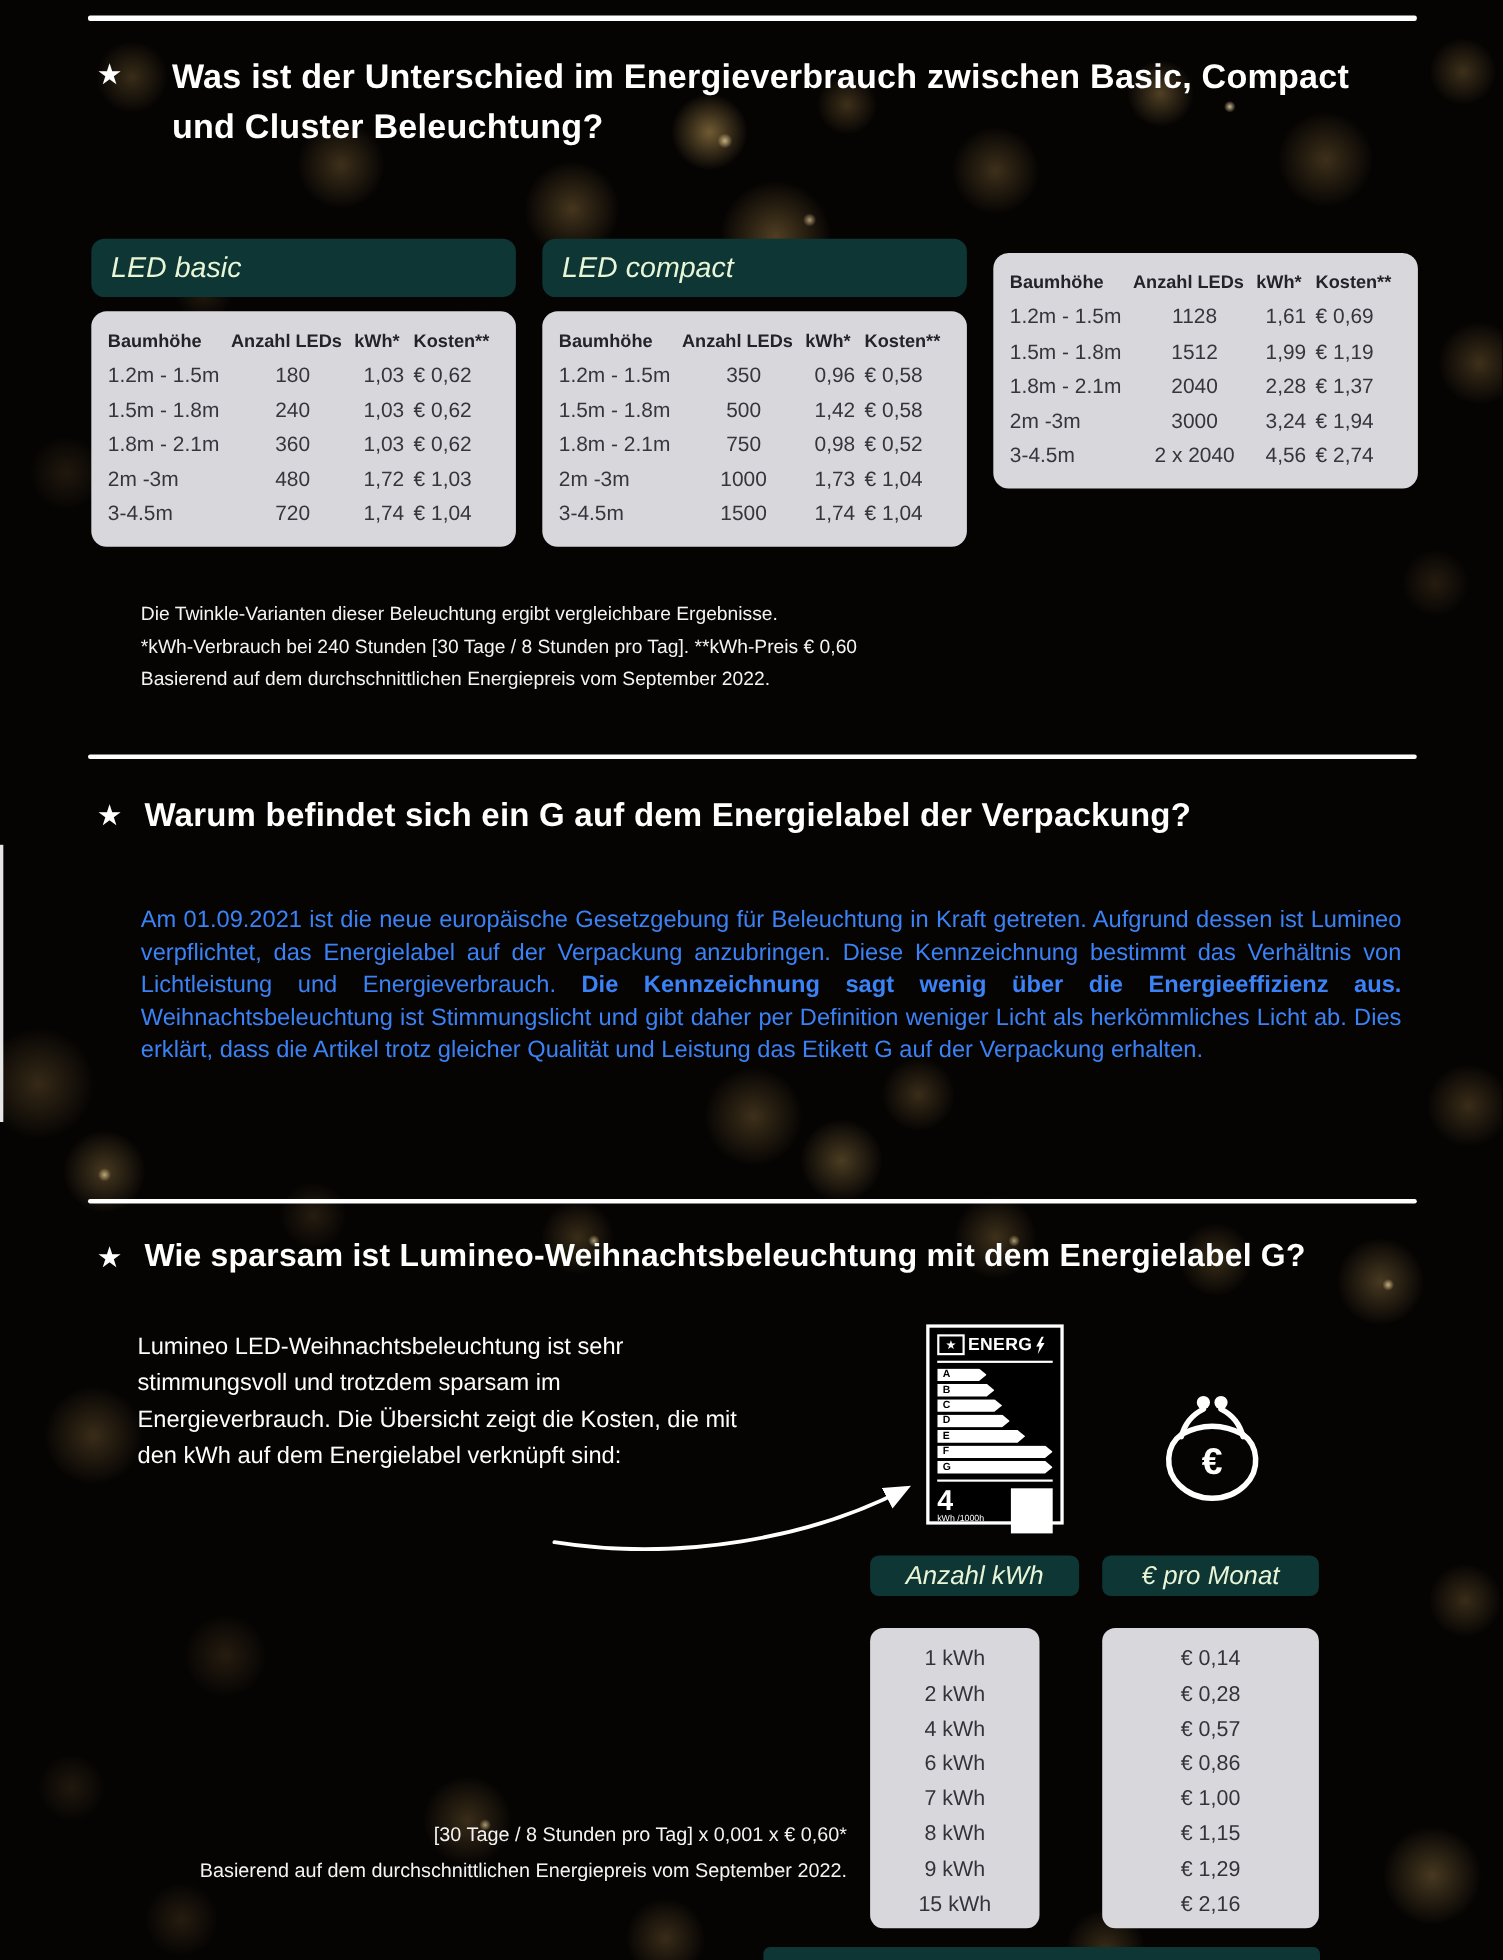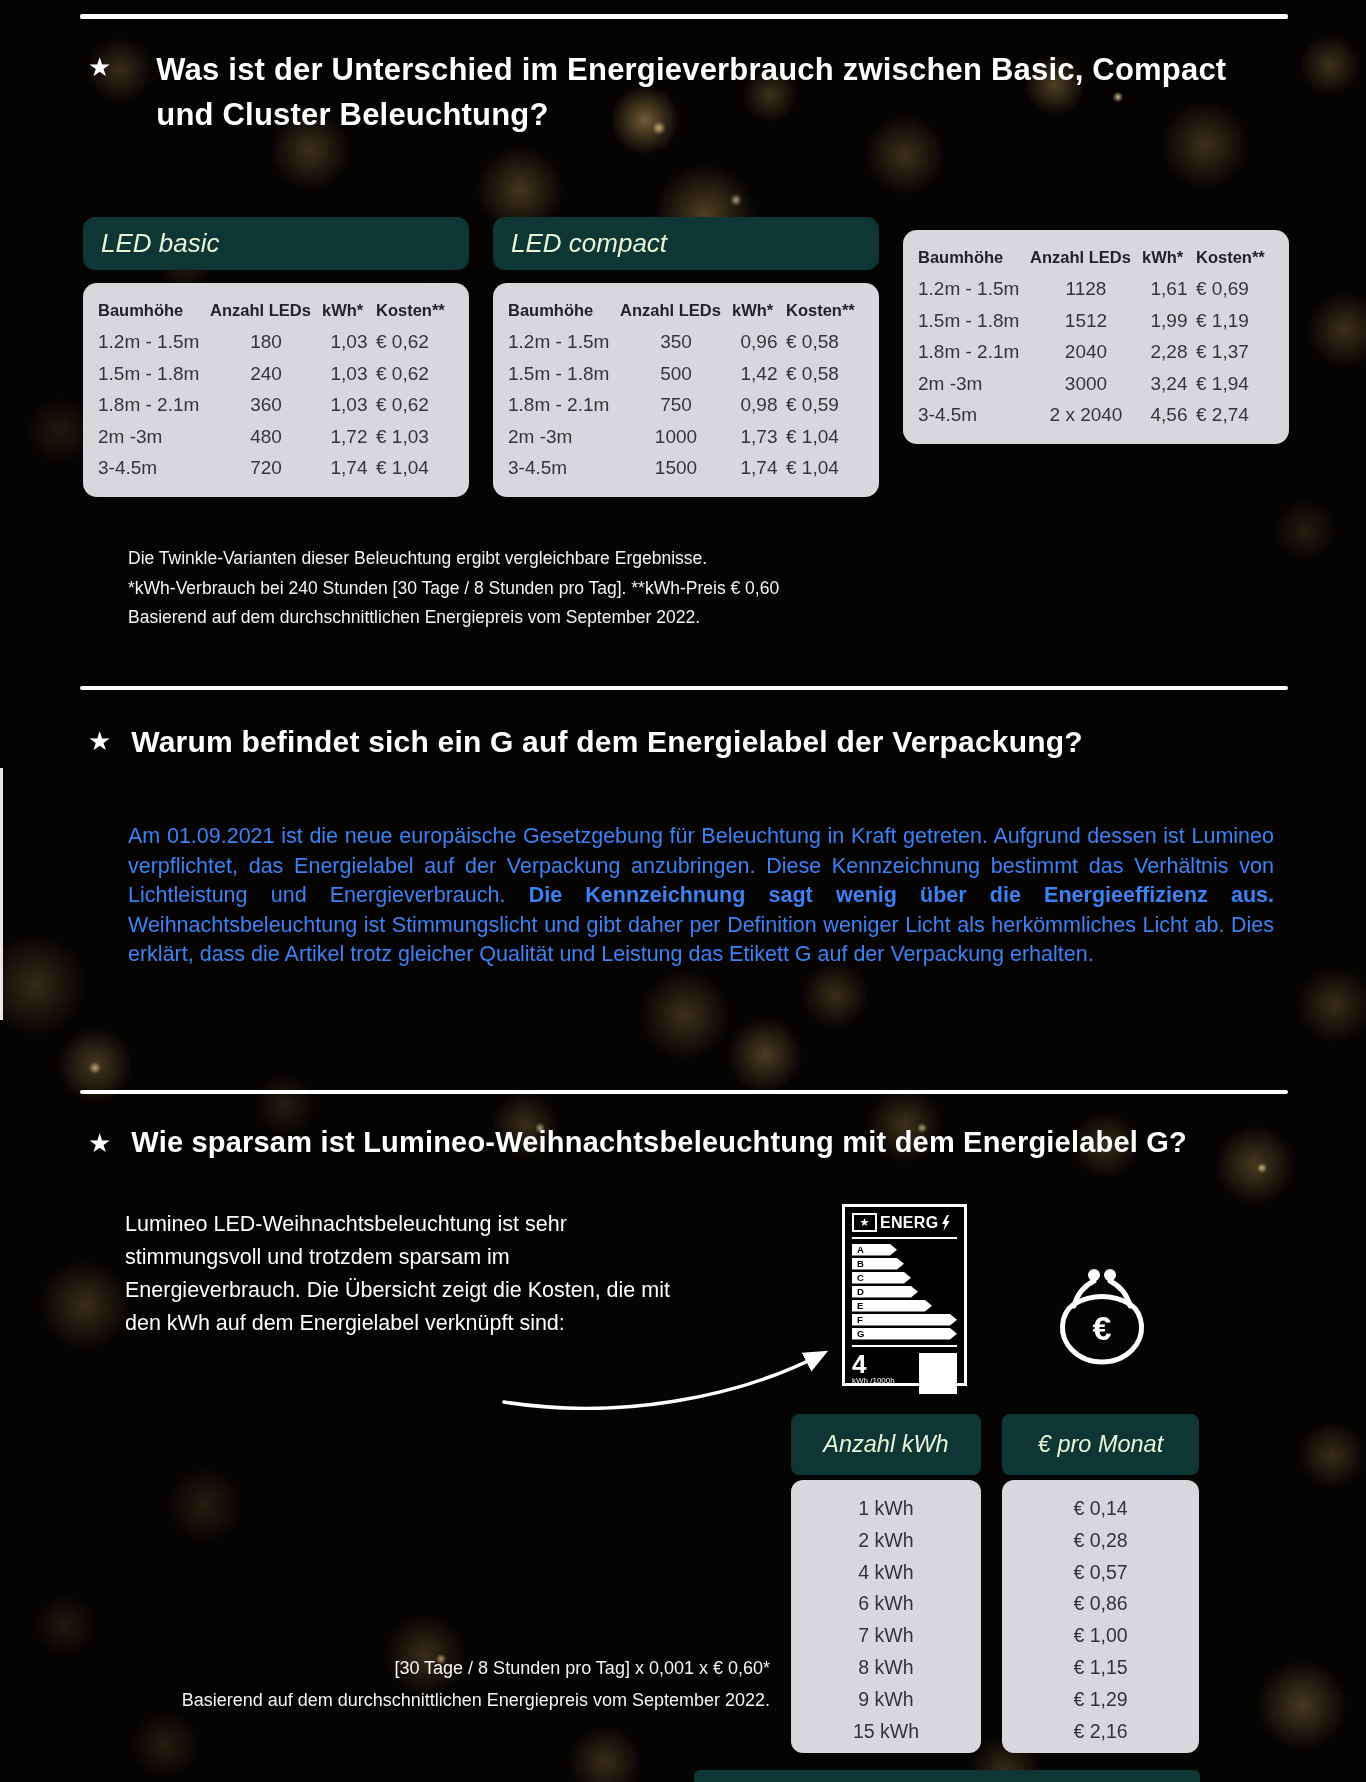--- a/index.html
+++ b/index.html
@@ -102,27 +102,27 @@
   .abar:nth-of-type(5){width:59px;} .abar:nth-of-type(6){width:66px;}
   .abar:nth-of-type(7){width:80px;}
   .elbottom{position:relative;margin-top:5px;height:42px;}
   .elval{font-size:26px;font-weight:bold;line-height:24px;color:#fff;}
   .elunit{font-size:8px;color:#fff;}
   .elsquare{position:absolute;right:0;top:1px;width:38px;height:41px;background:#fff;}
   
   #arrow{position:absolute;left:498px;top:1338px;}
   #purse{position:absolute;left:1050px;top:1264px;}
   
-  .pill{position:absolute;height:61px;background:#0d3634;border-radius:8px;display:flex;align-items:center;justify-content:center;
+  .pill{position:absolute;height:37px;background:#0d3634;border-radius:8px;display:flex;align-items:center;justify-content:center;
         font-style:italic;font-size:23.5px;color:#e9f5d7;box-sizing:border-box;}
   #pill1{left:791px;top:1414px;width:190px;}
   #pill2{left:1002px;top:1414px;width:197px;}
   .kcard{position:absolute;top:1480px;height:273px;background:#d8d7dc;border-radius:12px;
          padding-top:13px;box-sizing:border-box;text-align:center;color:#33333b;}
-  #kcard1{left:791px;width:190px;}
+  #kcard1{left:791px;width:154px;}
   #kcard2{left:1002px;width:197px;}
   .krow{height:31.8px;line-height:31.8px;font-size:19.5px;}
 </style>
 </head>
 <body>
 
 <div id="bokeh"></div>
 <div id="rule1" class="rule"></div>
 <div id="edgeline"></div>
 
@@ -192,21 +192,21 @@
       <div class="trow">
         <span class="c0">1.5m - 1.8m</span>
         <span class="c1">500</span>
         <span class="c2">1,42</span>
         <span class="c3">€ 0,58</span>
       </div>
       <div class="trow">
         <span class="c0">1.8m - 2.1m</span>
         <span class="c1">750</span>
         <span class="c2">0,98</span>
-        <span class="c3">€ 0,59</span>
+        <span class="c3">€ 0,52</span>
       </div>
       <div class="trow">
         <span class="c0">2m -3m</span>
         <span class="c1">1000</span>
         <span class="c2">1,73</span>
         <span class="c3">€ 1,04</span>
       </div>
       <div class="trow">
         <span class="c0">3-4.5m</span>
         <span class="c1">1500</span>

